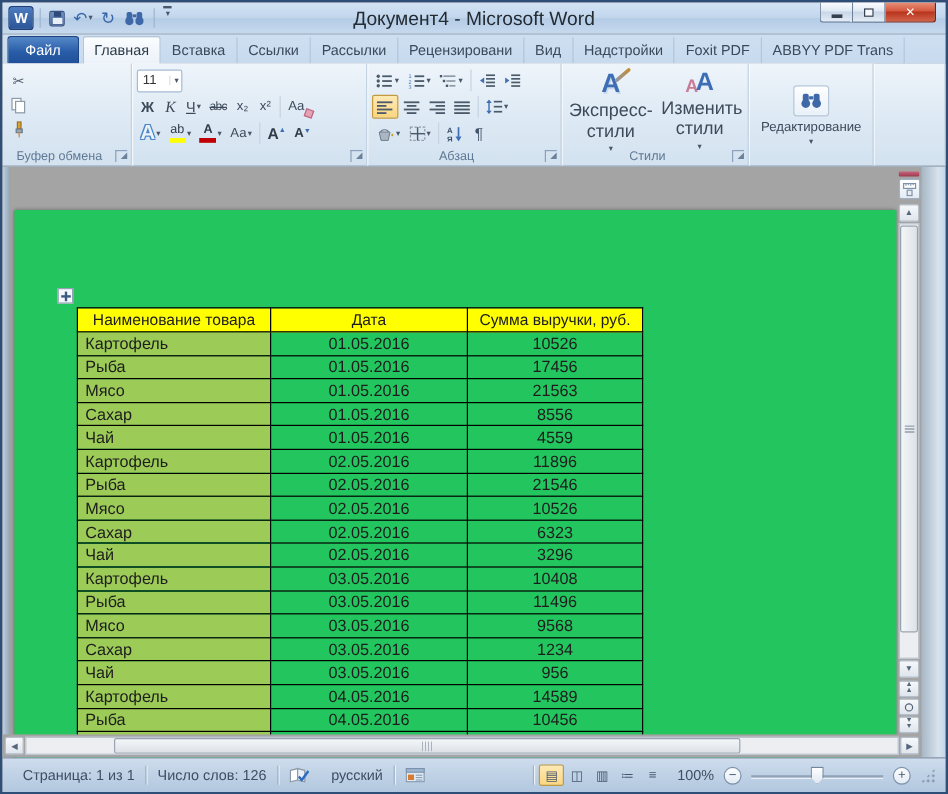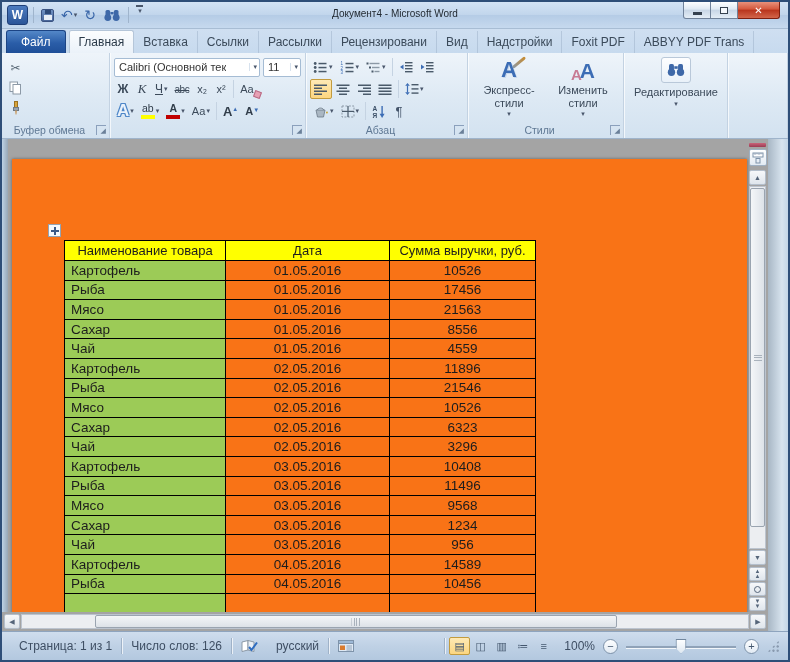--- a/index.html
+++ b/index.html
@@ -16,21 +16,21 @@
     background:linear-gradient(#4d7cc0,#2b5598);color:#fff;font-weight:bold;font-size:12px;
     display:flex;align-items:center;justify-content:center;}
   .qat-sep{width:1px;height:16px;background:#9fb4cc;margin:0 2px;}
   .qat-btn{border:none;background:transparent;padding:0 2px;height:20px;display:flex;align-items:center;
     color:#3865a8;font-size:14px;cursor:default;}
   .floppy{display:inline-block;width:13px;height:13px;border-radius:2px;position:relative;
     background:linear-gradient(#7193c4,#49669a);border:1px solid #3a5382;}
   .floppy:before{content:"";position:absolute;left:3px;top:0;width:6px;height:4px;background:#2e4a78;}
   .floppy:after{content:"";position:absolute;left:2px;bottom:1px;width:8px;height:5px;background:#e8eef6;}
   .mini-dd{font-size:7px;color:#49566b;margin-left:1px;}
-  .title{position:absolute;left:50%;transform:translateX(-50%);top:6px;font-size:10px;color:#232b33;white-space:nowrap;}
+  .title{position:absolute;left:50%;transform:translateX(-50%);top:6px;font-size:16px;color:#232b33;white-space:nowrap;}
   .winbtns{position:absolute;top:0;right:8px;display:flex;}
   .wb{height:17px;border:1px solid #70829a;border-top:none;display:flex;align-items:center;justify-content:center;
     font-size:9px;color:#35414f;background:linear-gradient(#fdfeff,#dfe9f3 45%,#c8d6e6 50%,#e4edf6);}
   .wb.min{width:28px;border-radius:0 0 0 3px;}
   .wb.max{width:27px;border-left:none;}
   .wb.close{width:42px;border-left:none;border-radius:0 0 3px 0;color:#fff;font-size:10px;
     background:linear-gradient(#e8917b,#d4573c 45%,#b8341c 50%,#d2654a);border-color:#7e1f10;}
   .restore-glyph{display:inline-block;width:8px;height:7px;border:1px solid #35414f;position:relative;background:#f4f8fc;}
   .min-glyph{display:inline-block;width:9px;height:3px;background:#35414f;margin-top:6px;}
   
@@ -81,41 +81,41 @@
   .clearf{position:relative;font-size:11px;}
   .clearf:after{content:"";position:absolute;right:-4px;bottom:1px;width:5px;height:5px;background:#e8a0b4;
     border:1px solid #b56a84;transform:rotate(20deg);}
   .growA{font-size:13px;font-weight:bold;color:#303c49;display:flex;align-items:flex-start;line-height:1;}
   .growA .tiny{font-size:6px;color:#3c6db5;margin-top:1px;}
   
   .g-par{width:162px;}
   
   .g-sty{width:156px;display:flex;padding-top:4px;}
   .stybtn{width:76px;display:flex;flex-direction:column;align-items:center;cursor:default;}
-  .stybtn .slabel{font-size:11px;color:#3c4a5a;text-align:center;line-height:1.15;margin-top:1px;}
+  .stybtn .slabel{font-size:15px;color:#3c4a5a;text-align:center;line-height:1.15;margin-top:1px;}
   .stybtn .dd{font-size:7px;color:#49566b;margin-top:1px;}
   .qs-icon{position:relative;height:26px;display:flex;align-items:center;}
   .qs-a{font-size:22px;font-weight:bold;color:#3c6db5;
     text-shadow:1px 1px 0 #c8d8ec;}
   .qs-brush{position:absolute;right:-10px;top:4px;width:16px;height:3px;background:linear-gradient(90deg,#8c99a6,#c98b2d);
     transform:rotate(-40deg);border-radius:2px;}
   .cs-icon{height:26px;display:flex;align-items:flex-end;}
   .cs-a1{font-size:15px;font-weight:bold;color:#c77b94;}
   .cs-a2{font-size:21px;font-weight:bold;color:#3c6db5;margin-left:-2px;}
   
-  .g-edit{width:104px;display:flex;flex-direction:column;align-items:center;padding-top:4px;}
+  .g-edit{width:104px;display:flex;flex-direction:column;align-items:center;padding-top:4px;justify-content:flex-end;}
   .edit-iconbox{width:30px;height:26px;border:1px solid #b9c8d9;border-radius:3px;
     background:linear-gradient(#fdfeff,#e9f1f9);display:flex;align-items:center;justify-content:center;}
   .edit-label{font-size:11px;color:#3c4a5a;margin-top:3px;}
   .g-fill{flex:1;border-right:1px solid #c3d2e2;}
   
   .docarea{flex:1;position:relative;background:#a4a4a4;overflow:hidden;}
   .lframe{position:absolute;left:0;top:0;bottom:0;width:6px;background:linear-gradient(90deg,#bdd2e6,#97a7b6);z-index:3;}
   .rframe{position:absolute;right:0;top:0;bottom:0;width:20px;background:linear-gradient(90deg,#a8b7c5,#d7e3ee 70%,#c3d5e6);z-index:1;}
-  .page{position:absolute;left:10px;top:20px;width:735px;bottom:-4px;background:#f97316;
+  .page{position:absolute;left:10px;top:36px;width:735px;bottom:-4px;background:#22c55e;
     box-shadow:0 0 3px rgba(40,40,40,.55);z-index:2;}
   .twrap{position:absolute;left:52px;top:81px;}
   .move-handle{position:absolute;left:-16px;top:-16px;width:13px;height:13px;border:1px solid #93a3b4;
     background:#f5f8fa;z-index:5;}
   .move-handle:before{content:"";position:absolute;left:1.5px;top:4.5px;width:8px;height:2px;background:#3b5a86;}
   .move-handle:after{content:"";position:absolute;left:4.5px;top:1.5px;width:2px;height:8px;background:#3b5a86;}
   table.doc{border-collapse:collapse;table-layout:fixed;width:471px;}
   table.doc th{height:20px;border:1px solid #000;font-weight:normal;font-size:13px;color:#1d1d1d;text-align:center;padding:0 2px;}
   table.doc td{height:19.6px;border:1px solid #000;font-size:13.5px;color:#1d1d1d;text-align:center;padding:0 4px;
     white-space:nowrap;overflow:hidden;}
@@ -256,24 +256,20 @@
             <path d="M5 9.5 L7 9.5 L6.5 13.5 L5.5 13.5 Z" fill="#caa06a"></path>
           </svg>
         </button>
       </div>
       <div class="glabel">Буфер обмена</div>
       <div class="launcher">◢</div>
     </div>
 
     <div class="rgroup g-font">
       <div class="rrow" style="gap:3px;">
-        <div class="combo" style="width:146px;">
-          <span style="overflow:hidden;white-space:nowrap;">Calibri (Основной тек</span>
-          <span class="dd">▾</span>
-        </div>
         <div class="combo" style="width:38px;">
           <span>11</span>
           <span class="dd">▾</span>
         </div>
       </div>
       <div class="rrow">
         <button class="rbtn bold-b">Ж</button>
         <button class="rbtn ital-b">К</button>
         <button class="rbtn">
             <span class="under-b">Ч</span>

